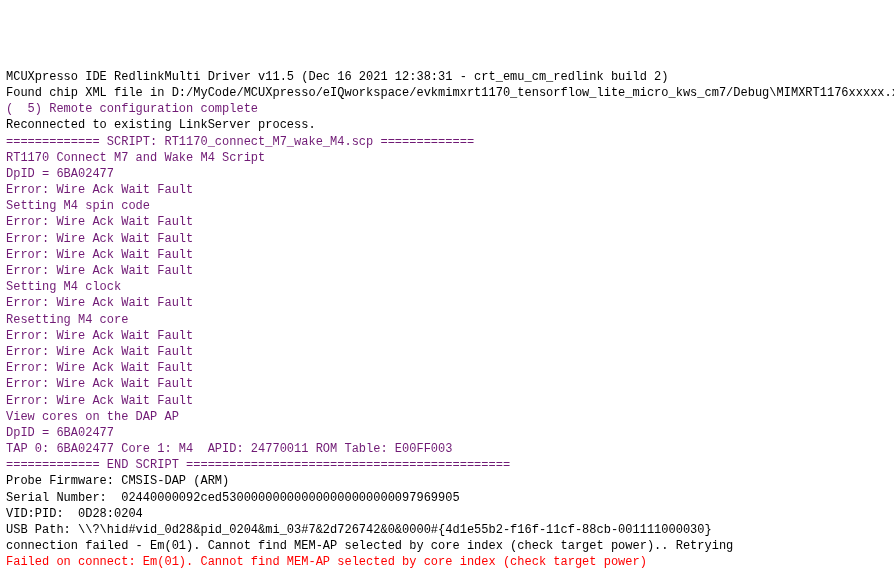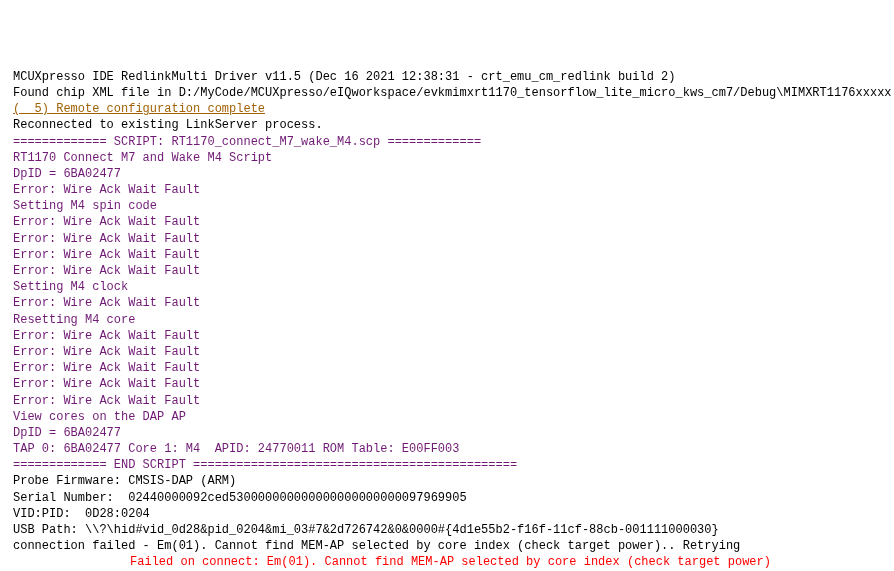--- a/index.html
+++ b/index.html
@@ -5,24 +5,24 @@
     body {
       font-family: Consolas, "Courier New", monospace;
       font-size: 12px;
       line-height: 1.35;
       margin: 0;
       padding: 4px 6px;
       background: #ffffff;
       color: #000000;
       white-space: pre;
     }
-    .line { display: block; margin-left: 7px; }
-    .c-green { color: #a16207; text-decoration: underline; }
+    .line { display: block; }
+    .c-green { color: #701a75; }
     .c-olive { color: #701a75; }
-    .c-red { color: #ff0000; text-align: center; }
+    .c-red { color: #ff0000; }
     .c-black { color: #000000; }
   </style>
 </head>
 <body>
 
 
 
 <div id="console"><span class="line c-black">MCUXpresso IDE RedlinkMulti Driver v11.5 (Dec 16 2021 12:38:31 - crt_emu_cm_redlink build 2)</span><span class="line c-black">Found chip XML file in D:/MyCode/MCUXpresso/eIQworkspace/evkmimxrt1170_tensorflow_lite_micro_kws_cm7/Debug\MIMXRT1176xxxxx.xml</span><span class="line c-green">(  5) Remote configuration complete</span><span class="line c-black">Reconnected to existing LinkServer process.</span><span class="line c-olive">============= SCRIPT: RT1170_connect_M7_wake_M4.scp =============</span><span class="line c-olive">RT1170 Connect M7 and Wake M4 Script</span><span class="line c-olive">DpID = 6BA02477</span><span class="line c-olive">Error: Wire Ack Wait Fault</span><span class="line c-olive">Setting M4 spin code</span><span class="line c-olive">Error: Wire Ack Wait Fault</span><span class="line c-olive">Error: Wire Ack Wait Fault</span><span class="line c-olive">Error: Wire Ack Wait Fault</span><span class="line c-olive">Error: Wire Ack Wait Fault</span><span class="line c-olive">Setting M4 clock</span><span class="line c-olive">Error: Wire Ack Wait Fault</span><span class="line c-olive">Resetting M4 core</span><span class="line c-olive">Error: Wire Ack Wait Fault</span><span class="line c-olive">Error: Wire Ack Wait Fault</span><span class="line c-olive">Error: Wire Ack Wait Fault</span><span class="line c-olive">Error: Wire Ack Wait Fault</span><span class="line c-olive">Error: Wire Ack Wait Fault</span><span class="line c-olive">View cores on the DAP AP</span><span class="line c-olive">DpID = 6BA02477</span><span class="line c-olive">TAP 0: 6BA02477 Core 1: M4  APID: 24770011 ROM Table: E00FF003</span><span class="line c-olive">============= END SCRIPT =============================================</span><span class="line c-black">Probe Firmware: CMSIS-DAP (ARM)</span><span class="line c-black">Serial Number:  02440000092ced530000000000000000000000097969905</span><span class="line c-black">VID:PID:  0D28:0204</span><span class="line c-black">USB Path: \\?\hid#vid_0d28&amp;pid_0204&amp;mi_03#7&amp;2d726742&amp;0&amp;0000#{4d1e55b2-f16f-11cf-88cb-001111000030}</span><span class="line c-black">connection failed - Em(01). Cannot find MEM-AP selected by core index (check target power).. Retrying</span><span class="line c-red">Failed on connect: Em(01). Cannot find MEM-AP selected by core index (check target power)</span><span class="line c-red">Connected&amp;Reset. Was: NotConnected. DpID: 6BA02477. CpuID: 00000000. Info: &lt;None&gt;</span></div>
 
 

